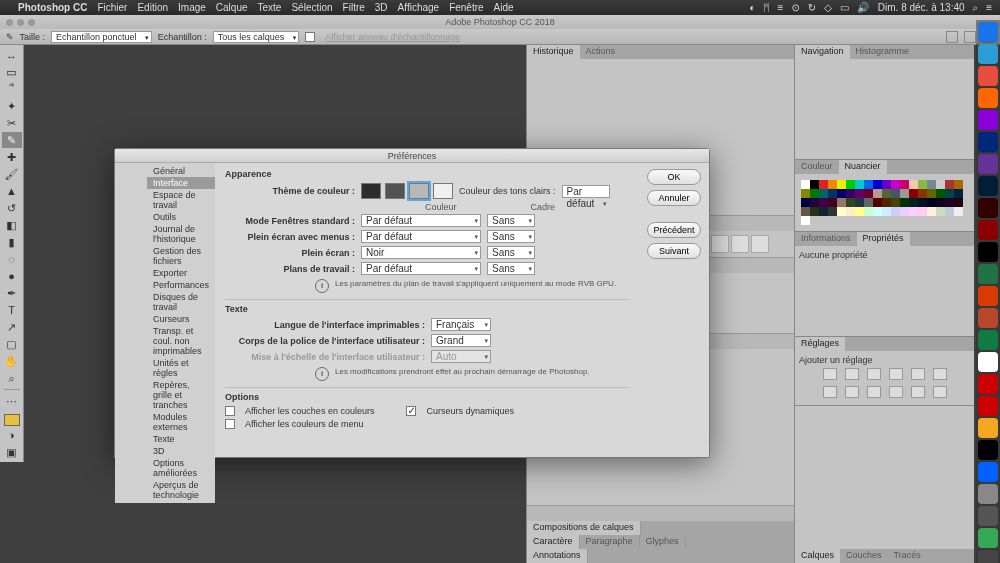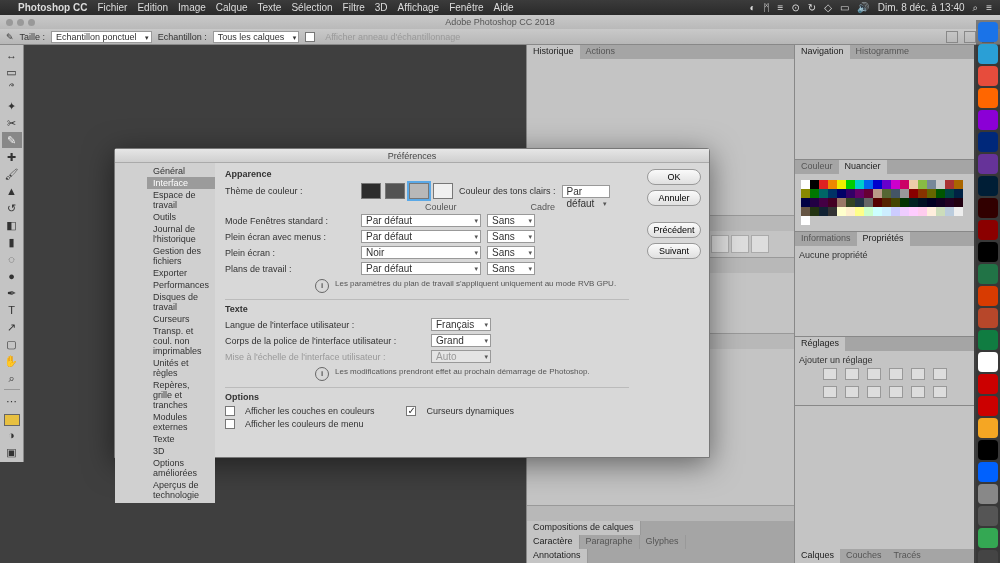--- a/index.html
+++ b/index.html
@@ -12,21 +12,21 @@
 
 
 .titlebar { height: 14px; background: linear-gradient(#c9c9c9,#b9b9b9); display: flex; align-items: center; justify-content: center; font-size: 9px; color: #555; position: relative; }
 .traffic { position: absolute; left: 6px; display: flex; gap: 4px; }
 .traffic span { width: 7px; height: 7px; border-radius: 50%; background: #999; display: inline-block; }
 
 
 .optbar { height: 16px; background: linear-gradient(#c9c9c9,#b7b7b7); display: flex; align-items: center; padding: 0 6px; gap: 6px; font-size: 9px; color: #333; border-bottom: 1px solid #888; }
 .optbar .sel { background: #fff; border: 1px solid #999; padding: 0 14px 0 4px; height: 12px; line-height: 11px; position: relative; }
 .optbar .sel::after { content: '▾'; position: absolute; right: 2px; font-size: 7px; }
-.optbar .ghost { color: #999; }
+.optbar .ghost { color: #999; text-decoration: underline; }
 .optbar .right-ic { margin-left: auto; display: flex; gap: 6px; }
 .optbar .right-ic span { width: 12px; height: 12px; border: 1px solid #888; }
 
 
 .tools { position: absolute; left: 0; top: 45px; width: 24px; background: #c4c4c4; display: flex; flex-direction: column; align-items: center; padding: 2px 0; gap: 1px; border-right: 1px solid #888;}
 .tools .tool { width: 20px; height: 16px; display: flex; align-items: center; justify-content: center; font-size: 11px; color: #333; }
 .tools .tool.sel { background: #888; color: #eee; }
 .tools .sep { width: 16px; height: 1px; background: #999; margin: 2px 0;}
 .tools .swatch { width: 16px; height: 12px; background: #e8c040; border: 1px solid #666; margin-top: 4px;}
 
@@ -62,21 +62,21 @@
 .dlg-body { flex:1; display: flex; }
 .dlg-side { width: 100px; background: #d0d0d0; padding: 2px 0; font-size: 9px; color: #333; }
 .dlg-side div { padding: 1px 6px; margin-left: 32px; }
 .dlg-side .act { background: #9b9b9b; color: #fff; }
 .dlg-main { flex: 1; padding: 6px 10px; font-size: 9px; color: #333; }
 .dlg-right { width: 70px; padding: 6px 8px; display:flex; flex-direction:column; gap:5px;}
 .dlg-btn { background: linear-gradient(#fafafa,#e0e0e0); border: 1px solid #999; border-radius: 10px; height: 16px; font-size: 9px; text-align: center; line-height: 14px; }
 
 .sect-title { font-weight: 600; margin-bottom: 4px;}
 .row { display: flex; align-items: center; gap: 6px; margin-bottom: 3px; }
-.rlabel { width: 130px; text-align: left; }
+.rlabel { width: 130px; text-align: right; font-weight: bold; }
 .dd { background: #fff; border: 1px solid #999; height: 13px; padding: 0 14px 0 4px; position: relative; line-height: 12px; font-size: 10px; }
 .dd::after { content:'▾'; position:absolute; right:2px; font-size:7px; color:#555;}
 .dd.w1{ width:120px;} .dd.w2{ width:48px;} .dd.w3{width:60px;}
 .dd.dis { background:#e4e4e4; color:#999;}
 .theme-sw { display:flex; gap:4px;}
 .theme-sw span{ width:20px; height:16px; border:1px solid #777;}
 .theme-sw .sel{ outline:2px solid #5aa8e6;}
 .hr { height:1px; background:#bbb; margin:6px 0 4px;}
 .colhdr { display:flex; font-size:9px; color:#555; margin-bottom:2px;}
 .colhdr span:first-child{ width:200px; text-align:center;} .colhdr span:last-child{flex:1; text-align:center;}
@@ -437,21 +437,21 @@
             <div class="dd w2">Sans</div>
           </div>
         </div>
       <div class="info">
           <span class="ico">i</span>
           <span>Les paramètres du plan de travail s'appliquent uniquement au mode RVB GPU.</span>
         </div>
       <div class="hr"></div>
       <div class="sect-title">Texte</div>
       <div class="row">
-          <div class="rlabel" style="width:200px">Langue de l'interface utilisateur :</div>
+          <div class="rlabel" style="width:200px">Langue de l'interface imprimables :</div>
           <div class="dd w3">Français</div>
         </div>
       <div class="row">
           <div class="rlabel" style="width:200px">Corps de la police de l'interface utilisateur :</div>
           <div class="dd w3">Grand</div>
         </div>
       <div class="row">
           <div class="rlabel" style="width:200px;color:#999">Mise à l'échelle de l'interface utilisateur :</div>
           <div class="dd w3 dis">Auto</div>
         </div>

